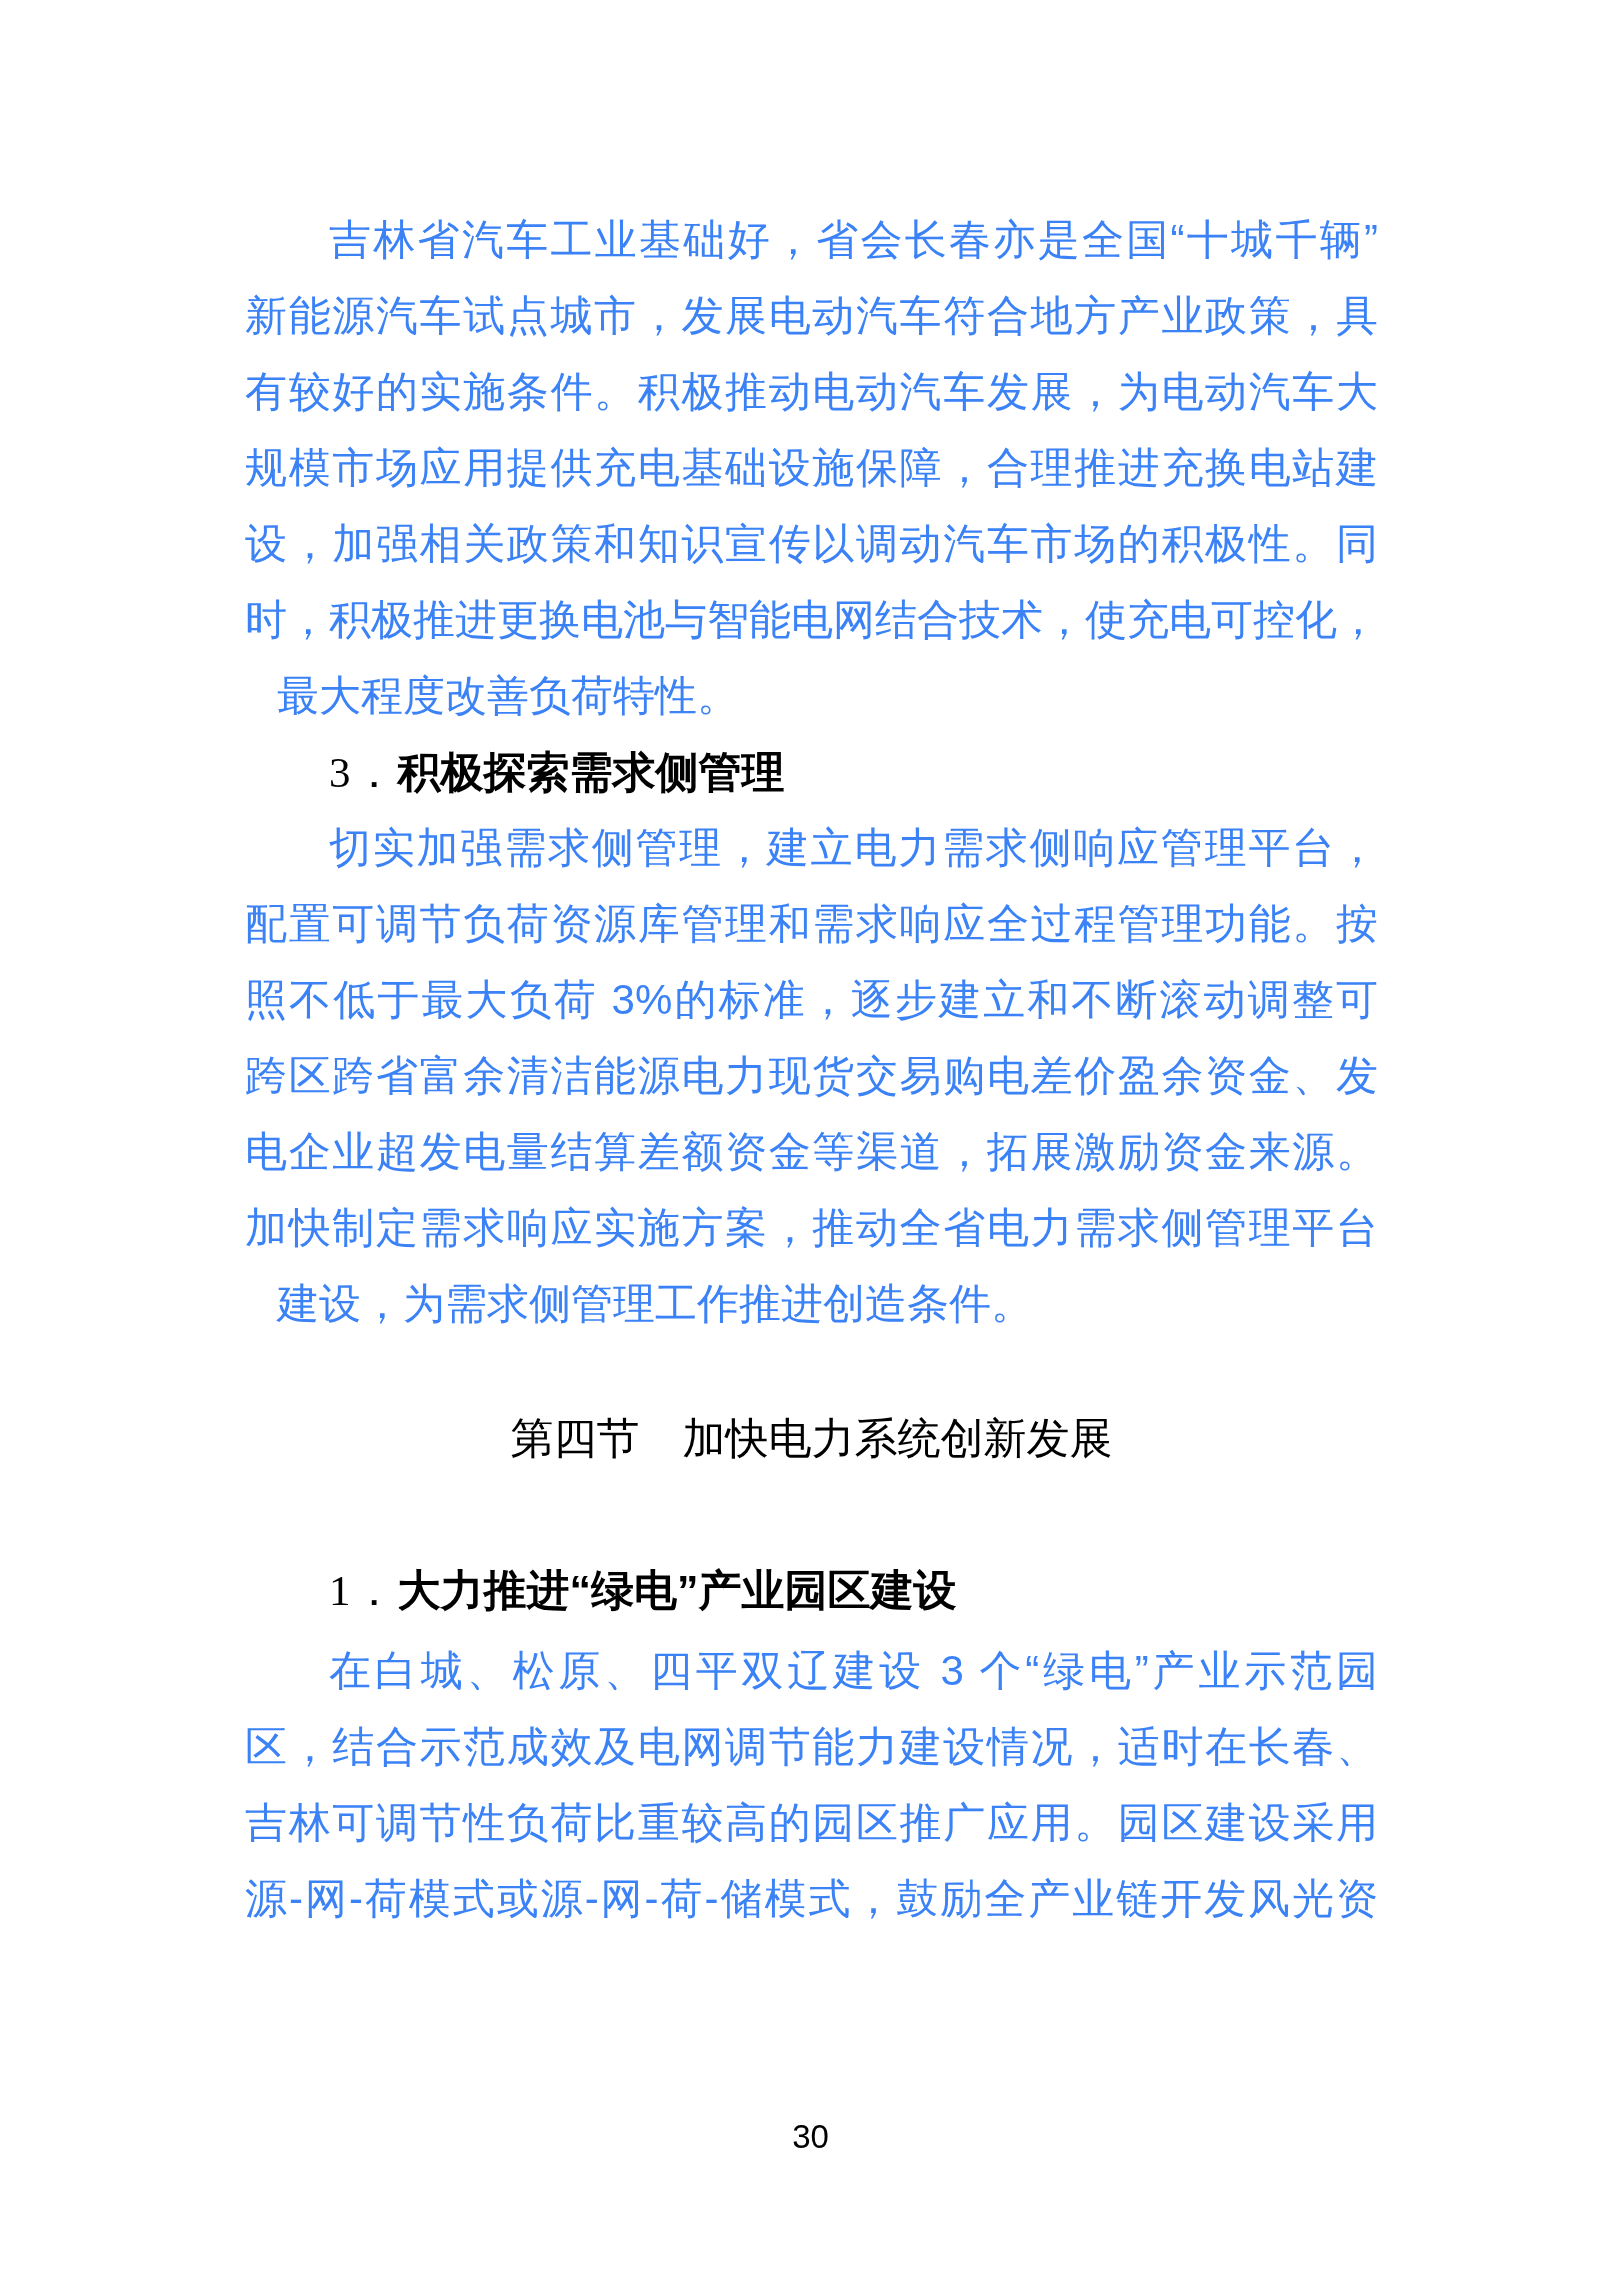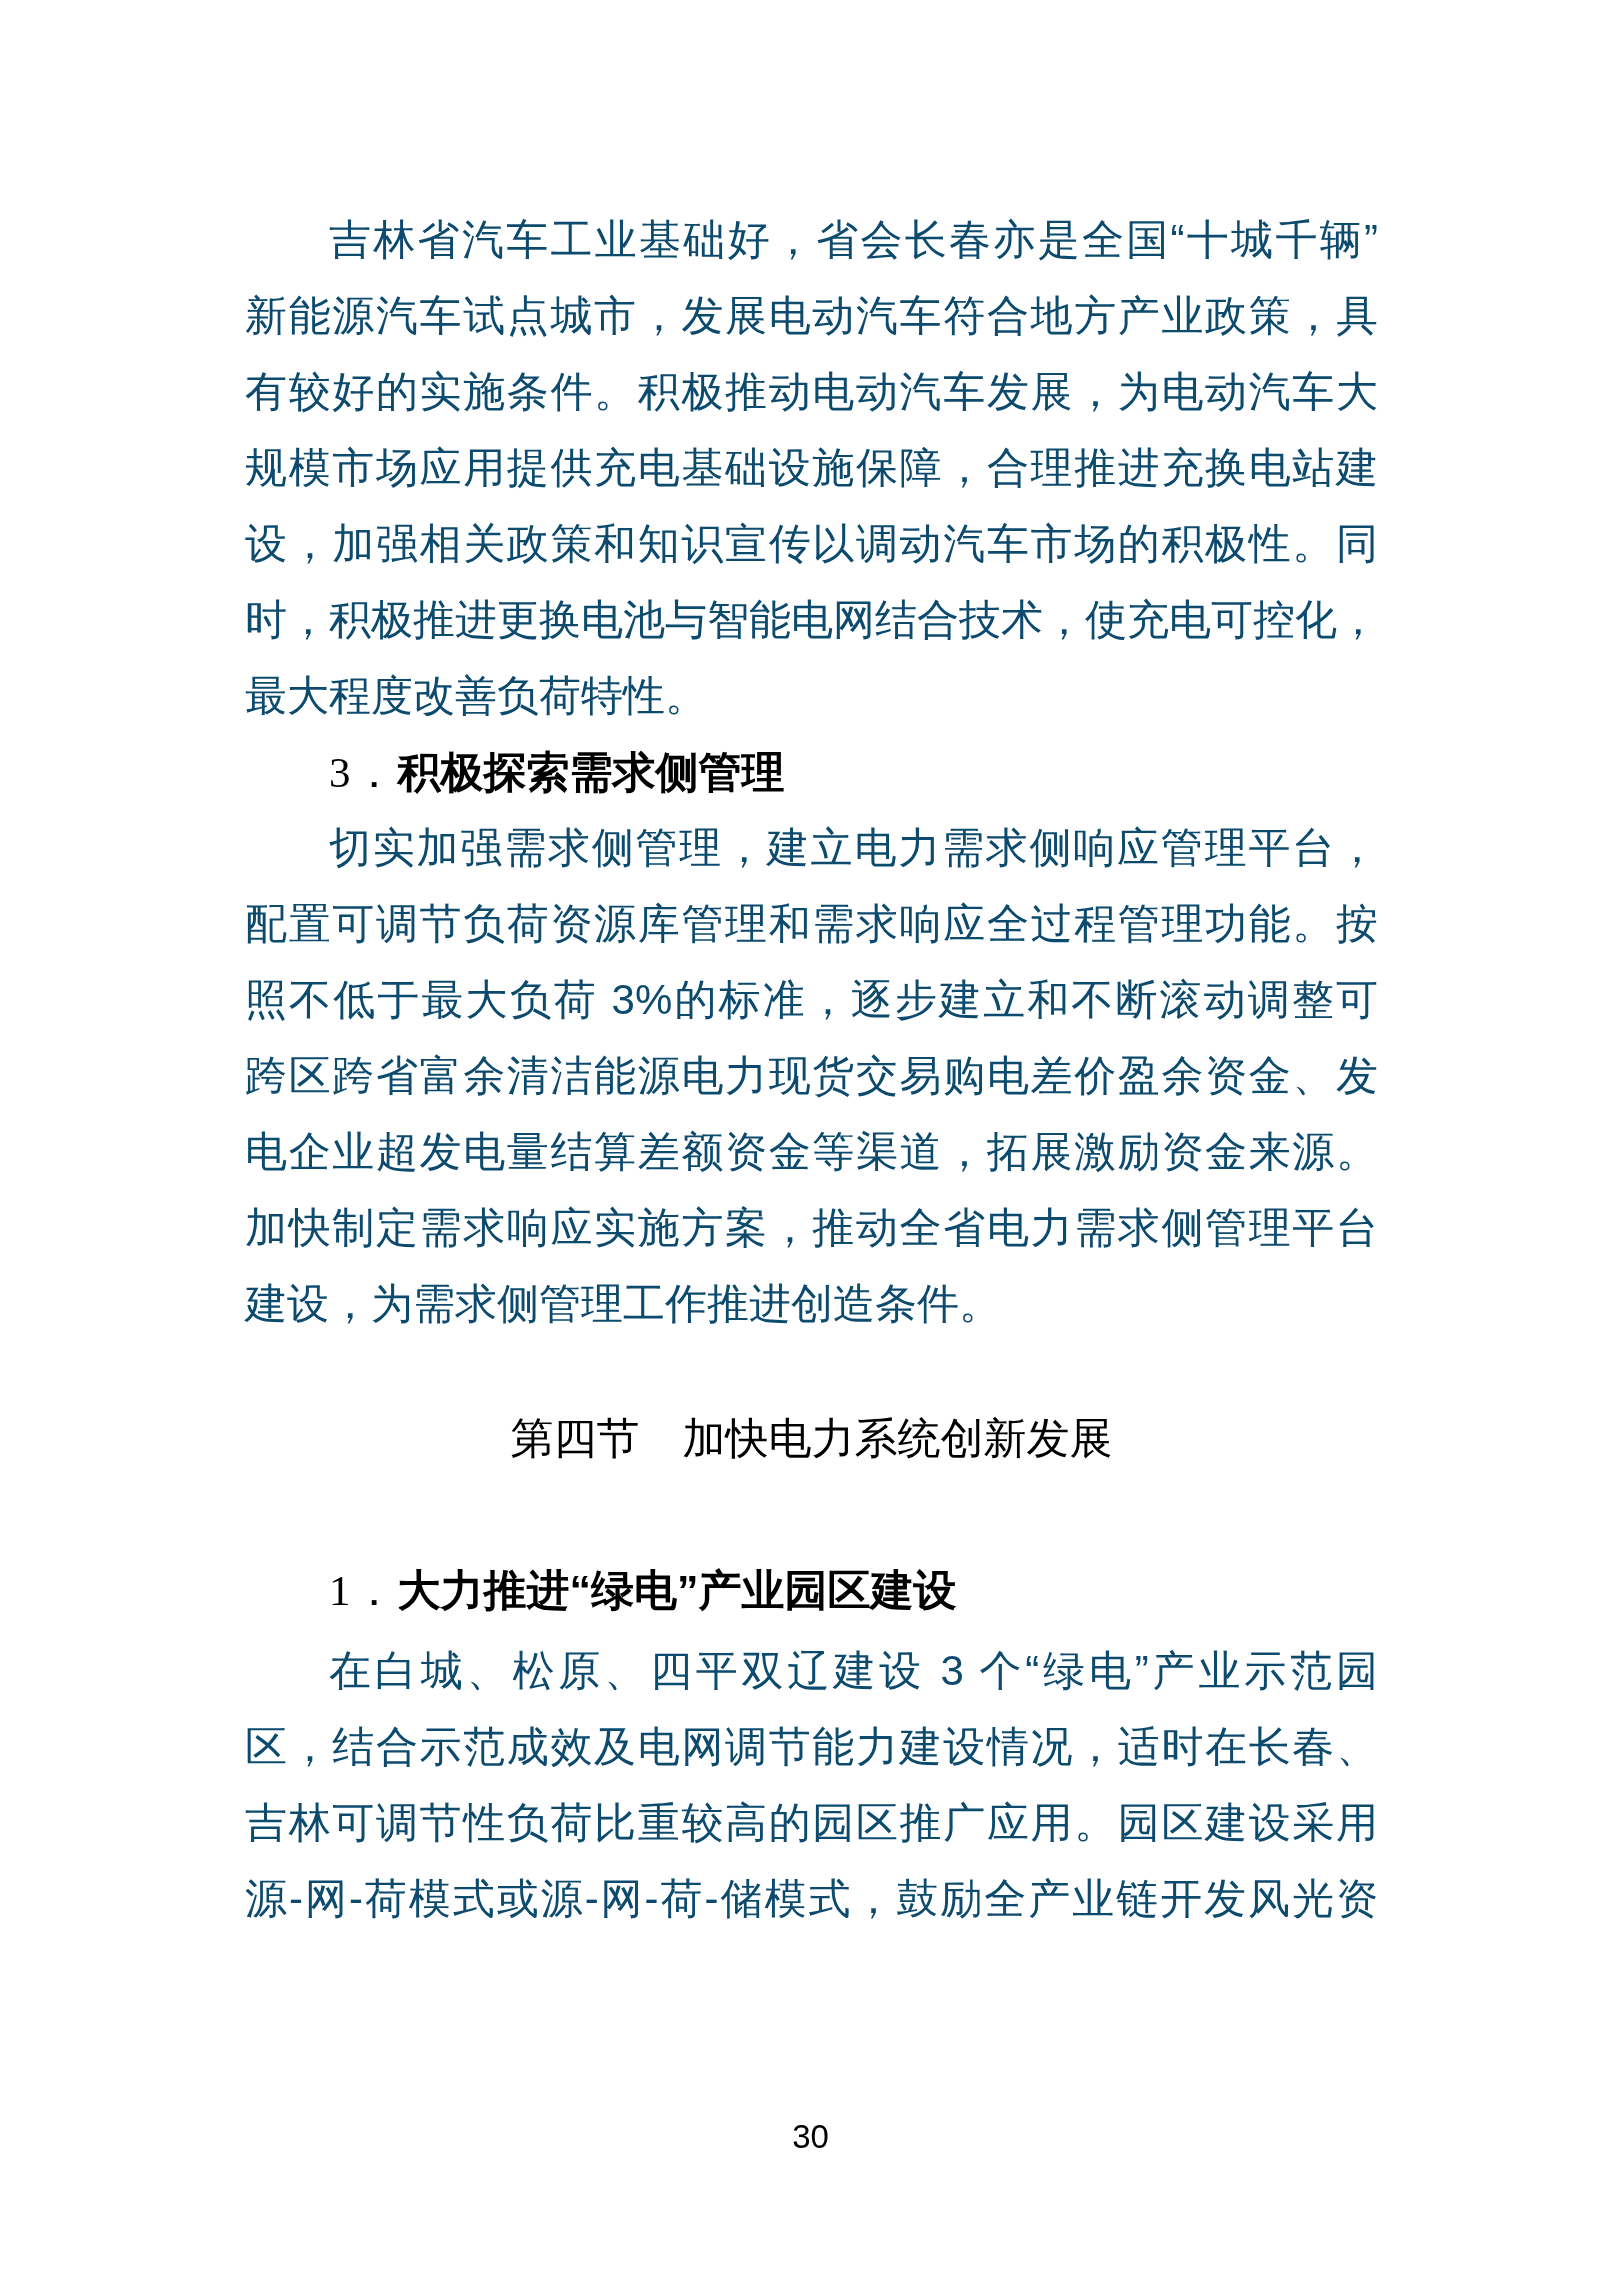--- a/index.html
+++ b/index.html
@@ -22,28 +22,29 @@
     top: 202px;
     width: 1133px;
   }
   .line {
     font-size: 42px;
     line-height: 76px;
     height: 76px;
     white-space: nowrap;
     text-align: justify;
     text-align-last: justify;
-    color: #0c4a6e;
+    color: #3b82f6;
   }
   .line.indent {
     text-indent: 84px;
   }
   .line.endline {
     text-align: left;
     text-align-last: left;
+    margin-left: 32px;
   }
   .heading {
     font-size: 43px;
     line-height: 76px;
     height: 76px;
     white-space: nowrap;
     text-align: left;
     text-align-last: left;
     padding-left: 84px;
   }

